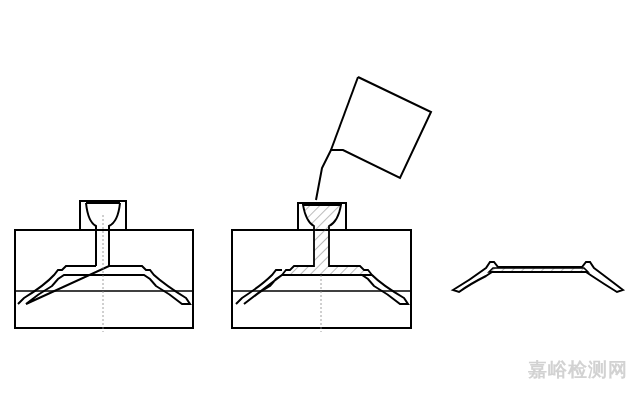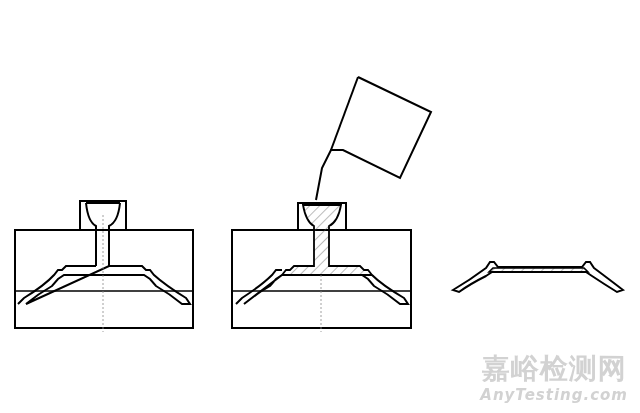--- a/index.html
+++ b/index.html
@@ -1,19 +1,19 @@
 <!DOCTYPE html>
 <html><head>
 <meta charset="utf-8">
 <style>
   html,body{margin:0;padding:0;background:#ffffff;}
   body{width:640px;height:413px;position:relative;overflow:hidden;font-family:"Liberation Sans",sans-serif;}
   svg{position:absolute;left:0;top:0;}
   .wm{position:absolute;right:12px;top:352px;text-align:center;color:#d2d2d2;}
-  .wm-cn{font-family:"DejaVu Sans",sans-serif;font-size:28px;font-weight:bold;letter-spacing:1px;line-height:34px;}
+  .wm-cn{font-family:"DejaVu Sans",sans-serif;font-size:19px;font-weight:bold;letter-spacing:1px;line-height:34px;}
   .wm-en{font-family:"DejaVu Sans",sans-serif;font-size:15px;font-style:italic;font-weight:bold;letter-spacing:1px;line-height:18px;}
 </style>
 </head>
 <body>
 
 <svg width="640" height="413" viewBox="0 0 640 413" xmlns="http://www.w3.org/2000/svg">
   <defs>
     <pattern id="hatch" patternUnits="userSpaceOnUse" width="7" height="7" patternTransform="rotate(45)">
       <line x1="0" y1="0" x2="0" y2="7" stroke="#555" stroke-width="0.8"></line>
     </pattern>
@@ -44,14 +44,13 @@
   </g>
 
   <g fill="none" stroke="#000" stroke-width="2">
     <path d="M493 268 L584 268 L588 272 L489 272 Z" fill="url(#hatch)" stroke-width="1.6"></path>
     <path d="M453 290 Q470 280 486 268 L490 262 L494 262 L498 267 L582 267 L586 262 L590 262 L594 268 Q610 280 623 290 L617 292 Q604 284 592 276 L586 272 L492 272 L486 276 Q470 284 459 292 Z"></path>
   </g>
 </svg>
 
 <div class="wm">
   <div class="wm-cn">嘉峪检测网</div>
-  <div class="wm-en">AnyTesting.com</div>
 </div>
 
 </body></html>

